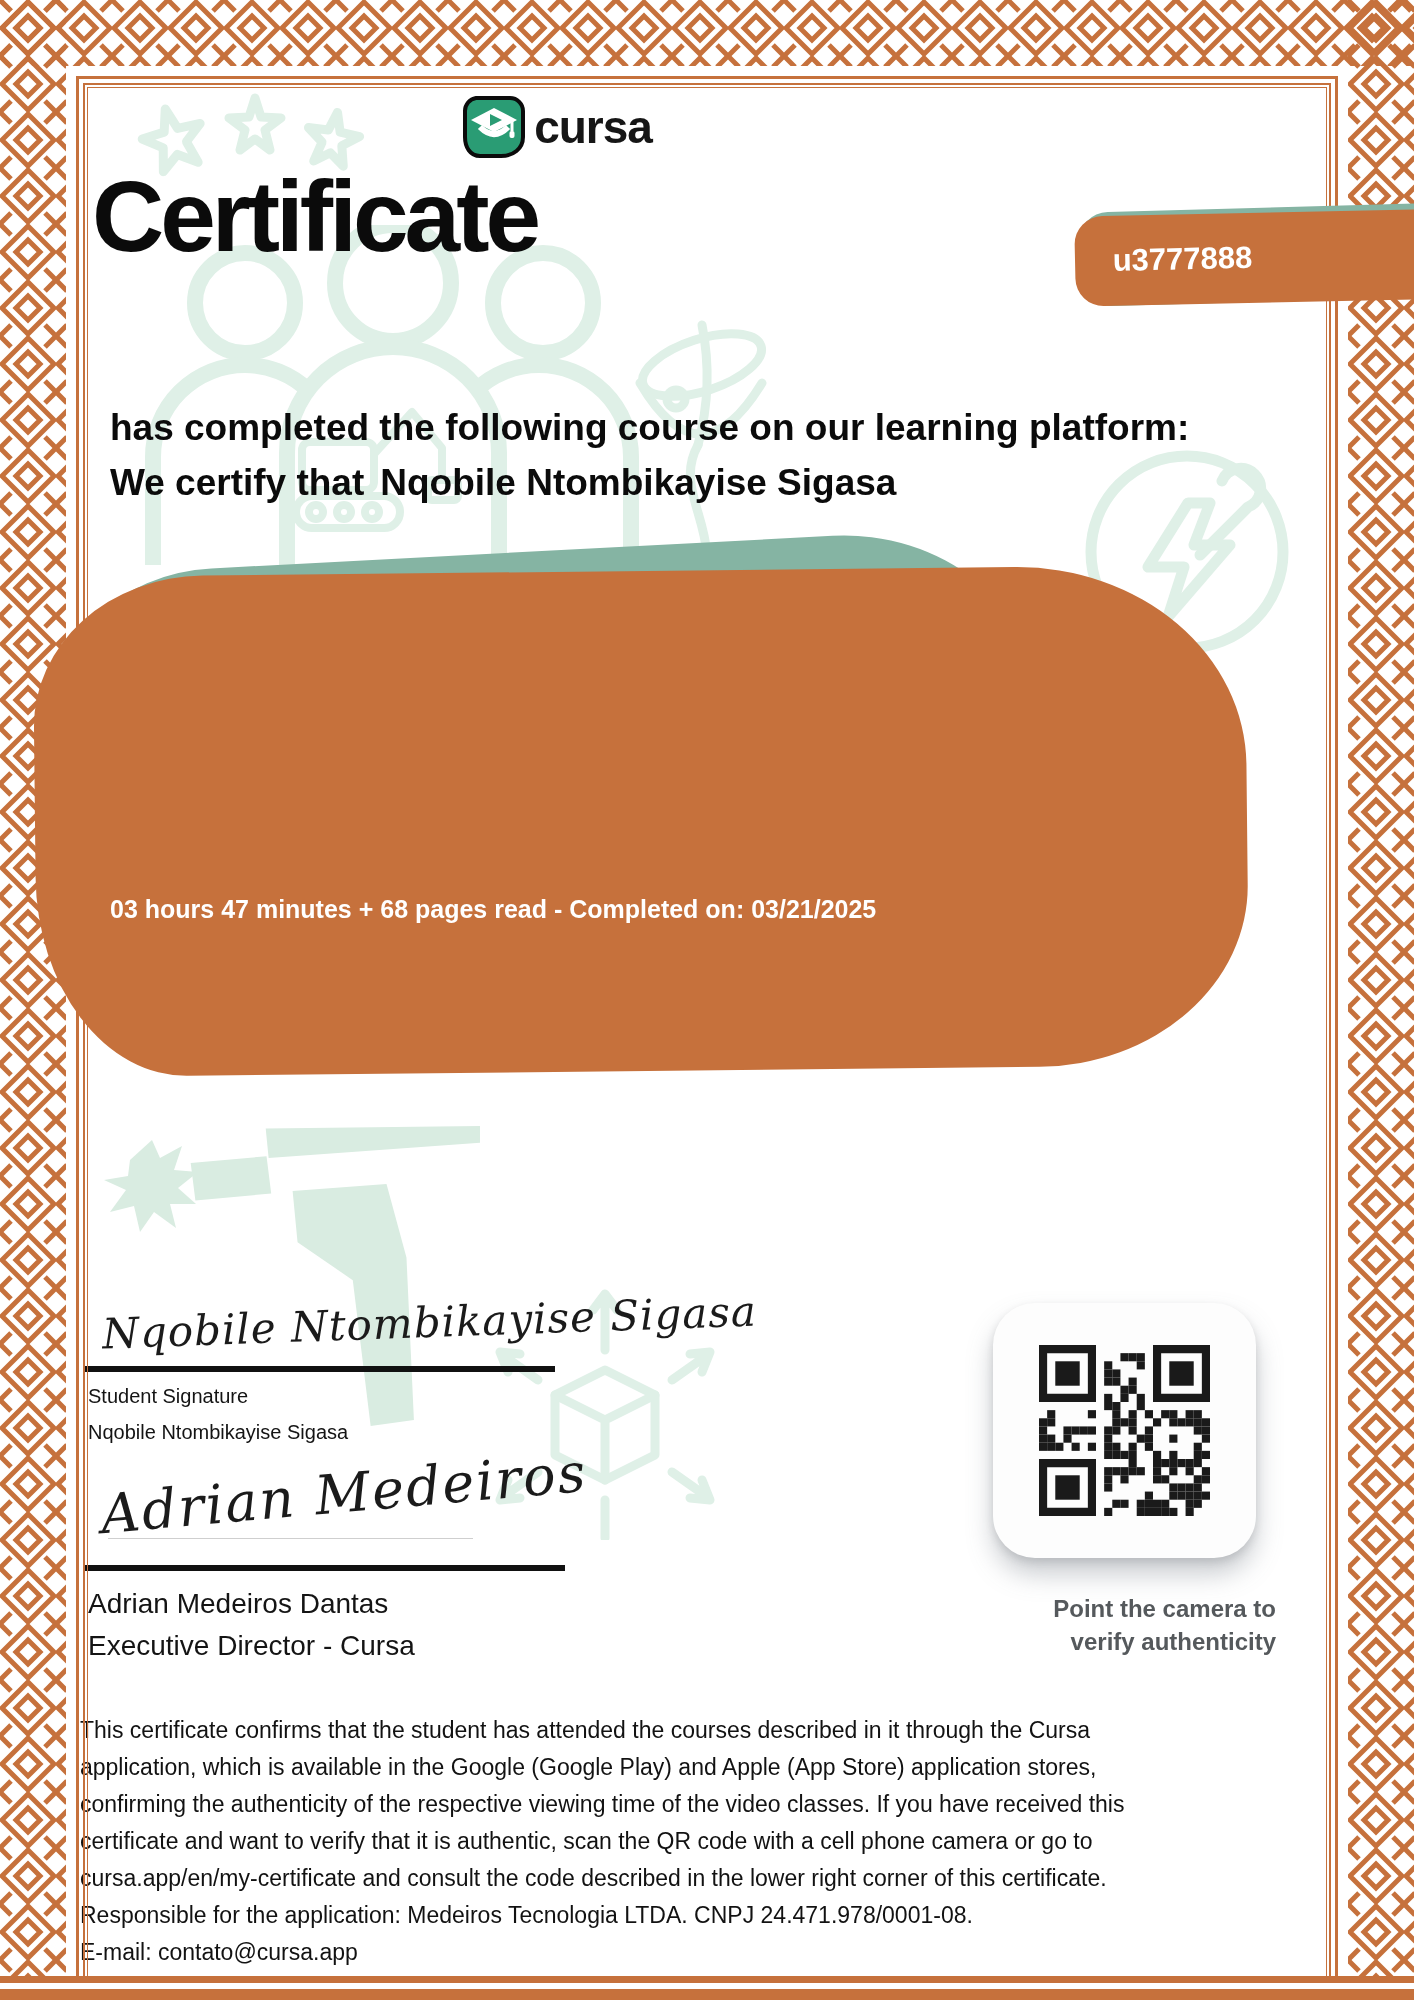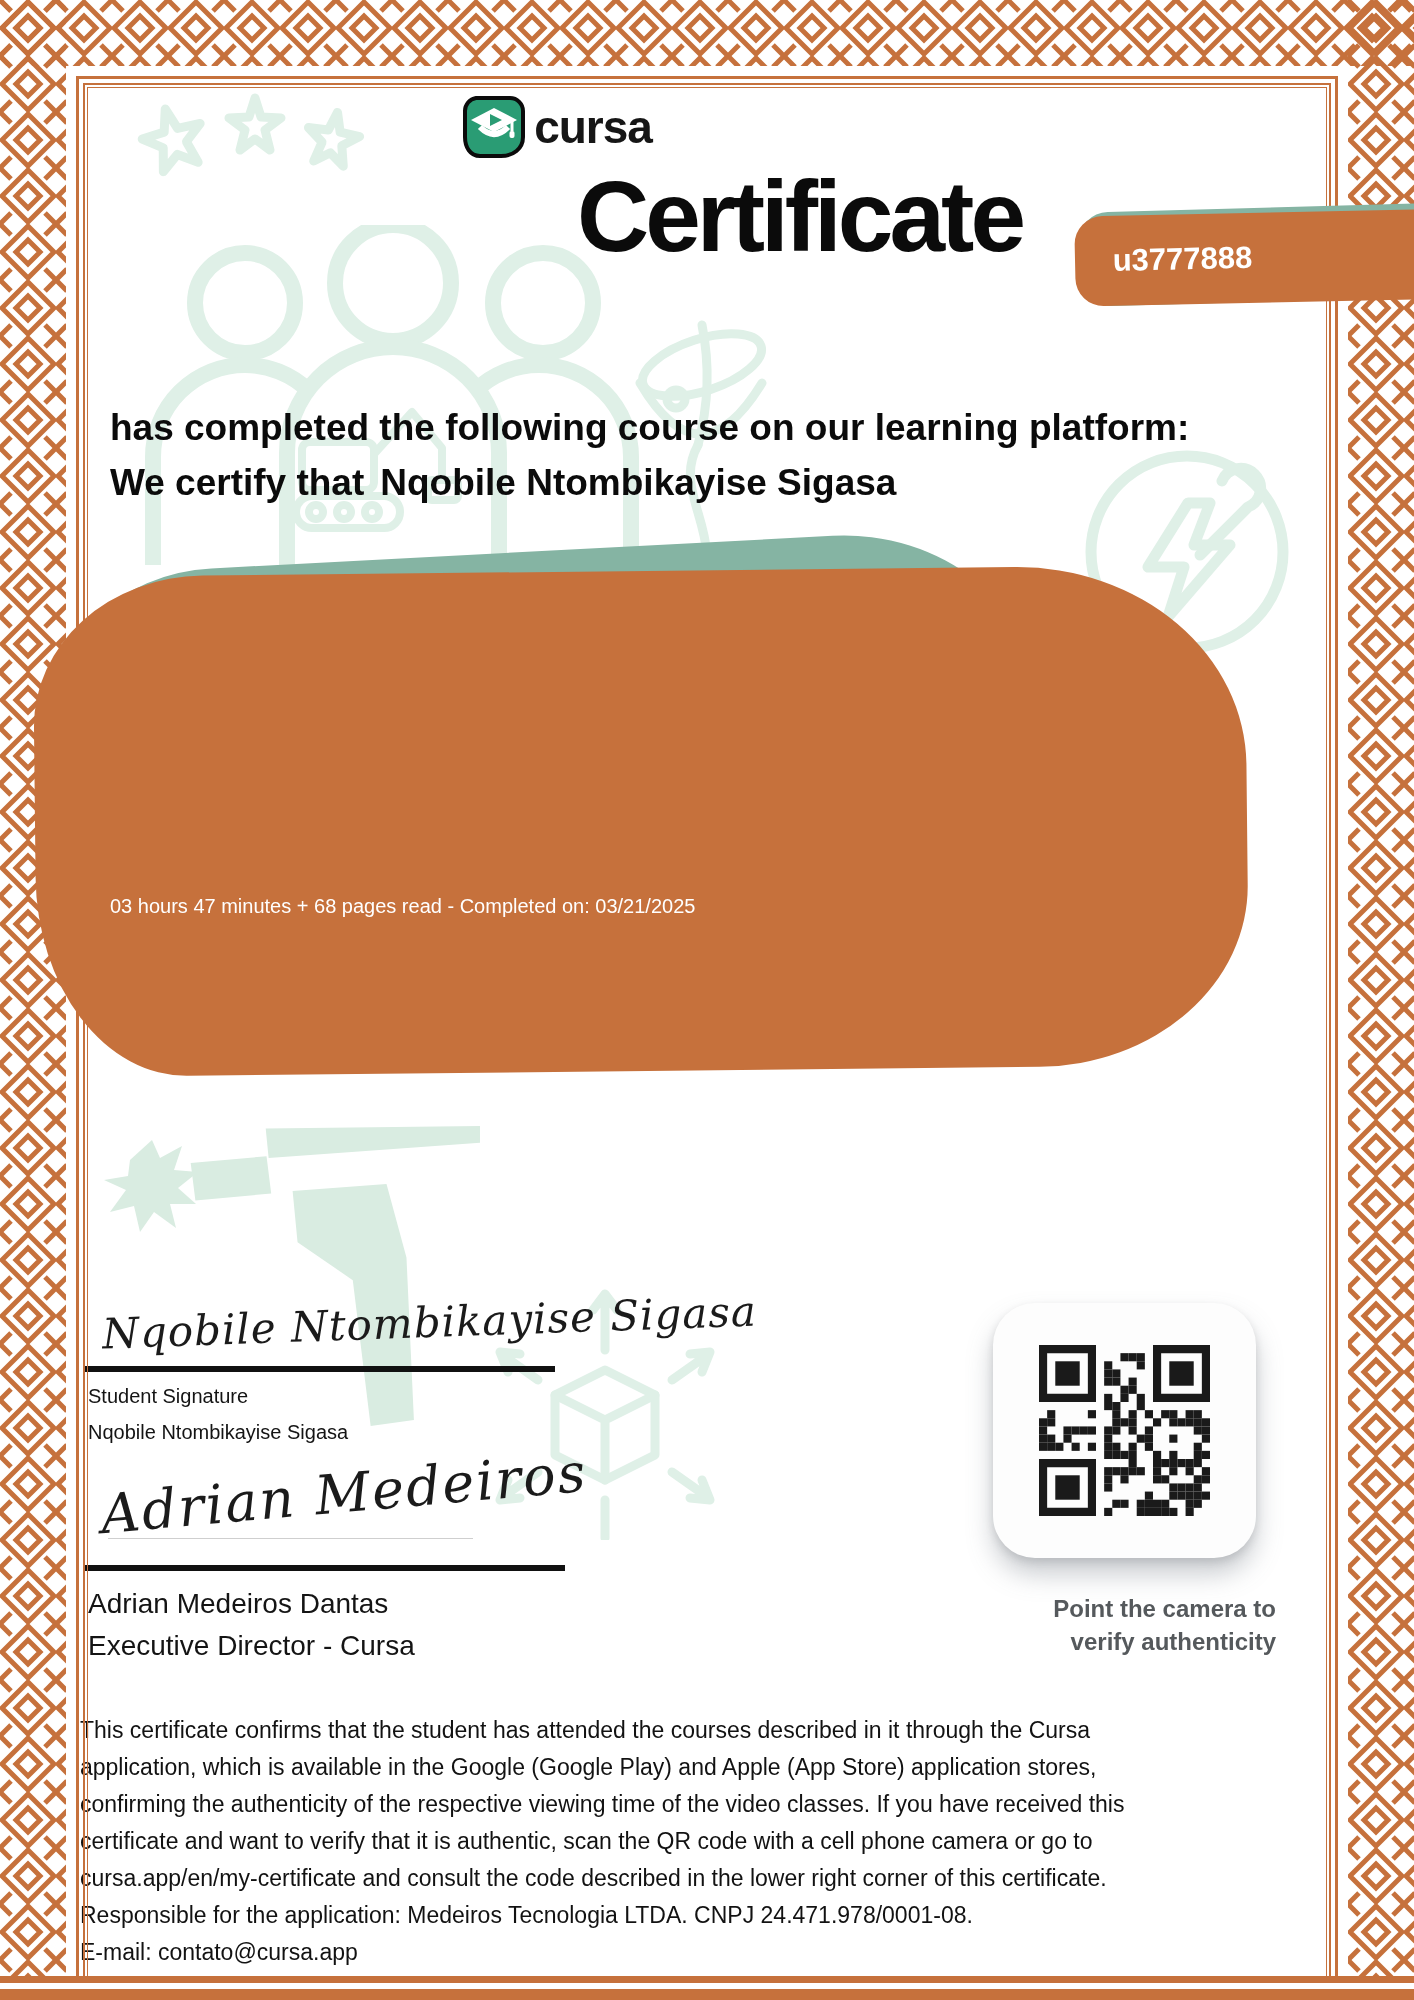--- a/index.html
+++ b/index.html
@@ -28,21 +28,21 @@
     border:3px solid var(--orange);border-bottom:none;z-index:3;pointer-events:none;}
   .frame-mid{position:absolute;left:4px;top:4px;right:4px;bottom:0;
     border:2px solid var(--orange);border-bottom:none;}
   .frame-inner{position:absolute;left:2px;top:2px;right:2px;bottom:0;
     border:1px solid var(--orange);border-bottom:none;}
   .bottom-bar1{left:0;top:1976px;width:1414px;height:7px;background:var(--orange);z-index:5;}
   .bottom-bar2{left:0;top:1989px;width:1414px;height:11px;background:var(--orange);z-index:5;}
   
   .wm{position:absolute;z-index:1;pointer-events:none;}
   
-  .header{left:92px;top:95px;width:930px;text-align:right;z-index:2;}
+  .header{left:92px;top:95px;width:930px;text-align:left;z-index:2;}
   .brand-row{display:flex;align-items:center;justify-content:center;gap:8px;}
   .brand-word{font-size:46px;font-weight:bold;color:#161616;letter-spacing:-1px;}
   .cert-title{font-size:100px;font-weight:bold;letter-spacing:-4px;color:#0b0b0b;}
   
   .badge-wrap{left:1075px;top:213px;width:345px;height:92px;z-index:4;}
   .badge-teal{position:absolute;left:4px;top:-5px;width:345px;height:94px;
     background:var(--teal);border-radius:30px 0 0 30px;transform:rotate(-1.6deg);}
   .badge-orange{position:absolute;left:0;top:0;width:345px;height:90px;
     background:var(--orange);border-radius:28px 0 0 28px;transform:rotate(-1.2deg);
     display:flex;align-items:center;}
@@ -56,21 +56,21 @@
   .blob-teal{position:absolute;left:18px;top:6px;width:992px;height:462px;
     background:var(--teal);border-radius:170px 200px 160px 190px/150px 180px 160px 200px;
     transform:rotate(-3deg);}
   .blob-orange{position:absolute;left:0;top:26px;width:1212px;height:500px;
     background:var(--orange);
     border-radius:170px 230px 210px 150px/150px 200px 180px 200px;
     transform:rotate(-.6deg);}
   .course-title{position:absolute;left:75px;top:280px;width:1060px;color:#fff;
     font-size:34px;font-weight:bold;}
   .course-meta{position:absolute;left:75px;top:350px;width:1060px;color:#fff;
-    font-size:20px;font-weight:normal;}
+    font-size:25px;font-weight:bold;}
   
   .sig-script{font-family:"DejaVu Serif",serif;font-style:italic;color:#1b1b1b;z-index:2;}
   .sig1{left:102px;top:1298px;font-size:42px;transform:rotate(-2deg);letter-spacing:1px;}
   .sig2{left:100px;top:1462px;font-size:54px;transform:rotate(-5deg);letter-spacing:2px;}
   .sig-line{background:#111;height:6px;z-index:2;}
   .sig-line1{left:85px;top:1366px;width:470px;}
   .sig-line2{left:85px;top:1565px;width:480px;}
   .sig-faint{left:108px;top:1538px;width:365px;height:1px;background:#cfcfcf;z-index:2;}
   .sig-label{left:88px;font-size:20px;color:#141414;z-index:2;line-height:36px;}
   .lab1{top:1378px;}

